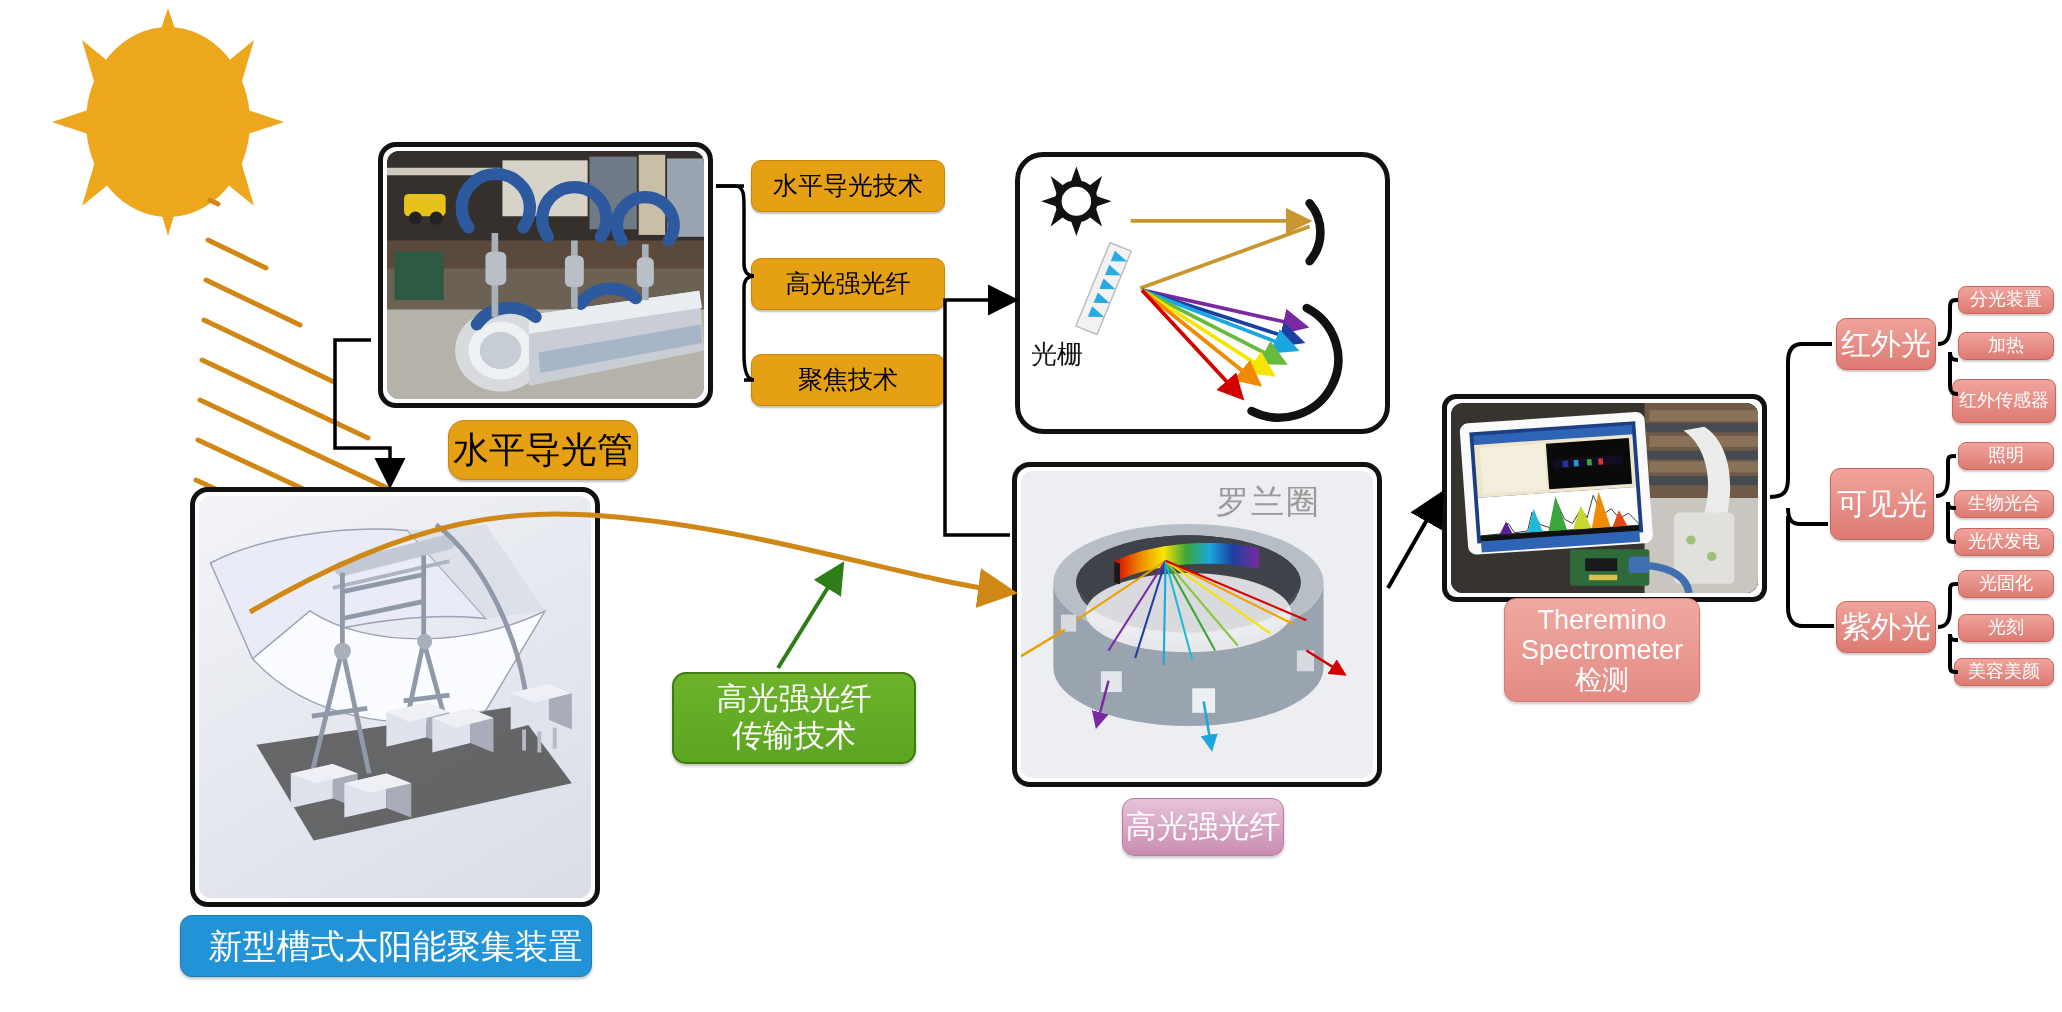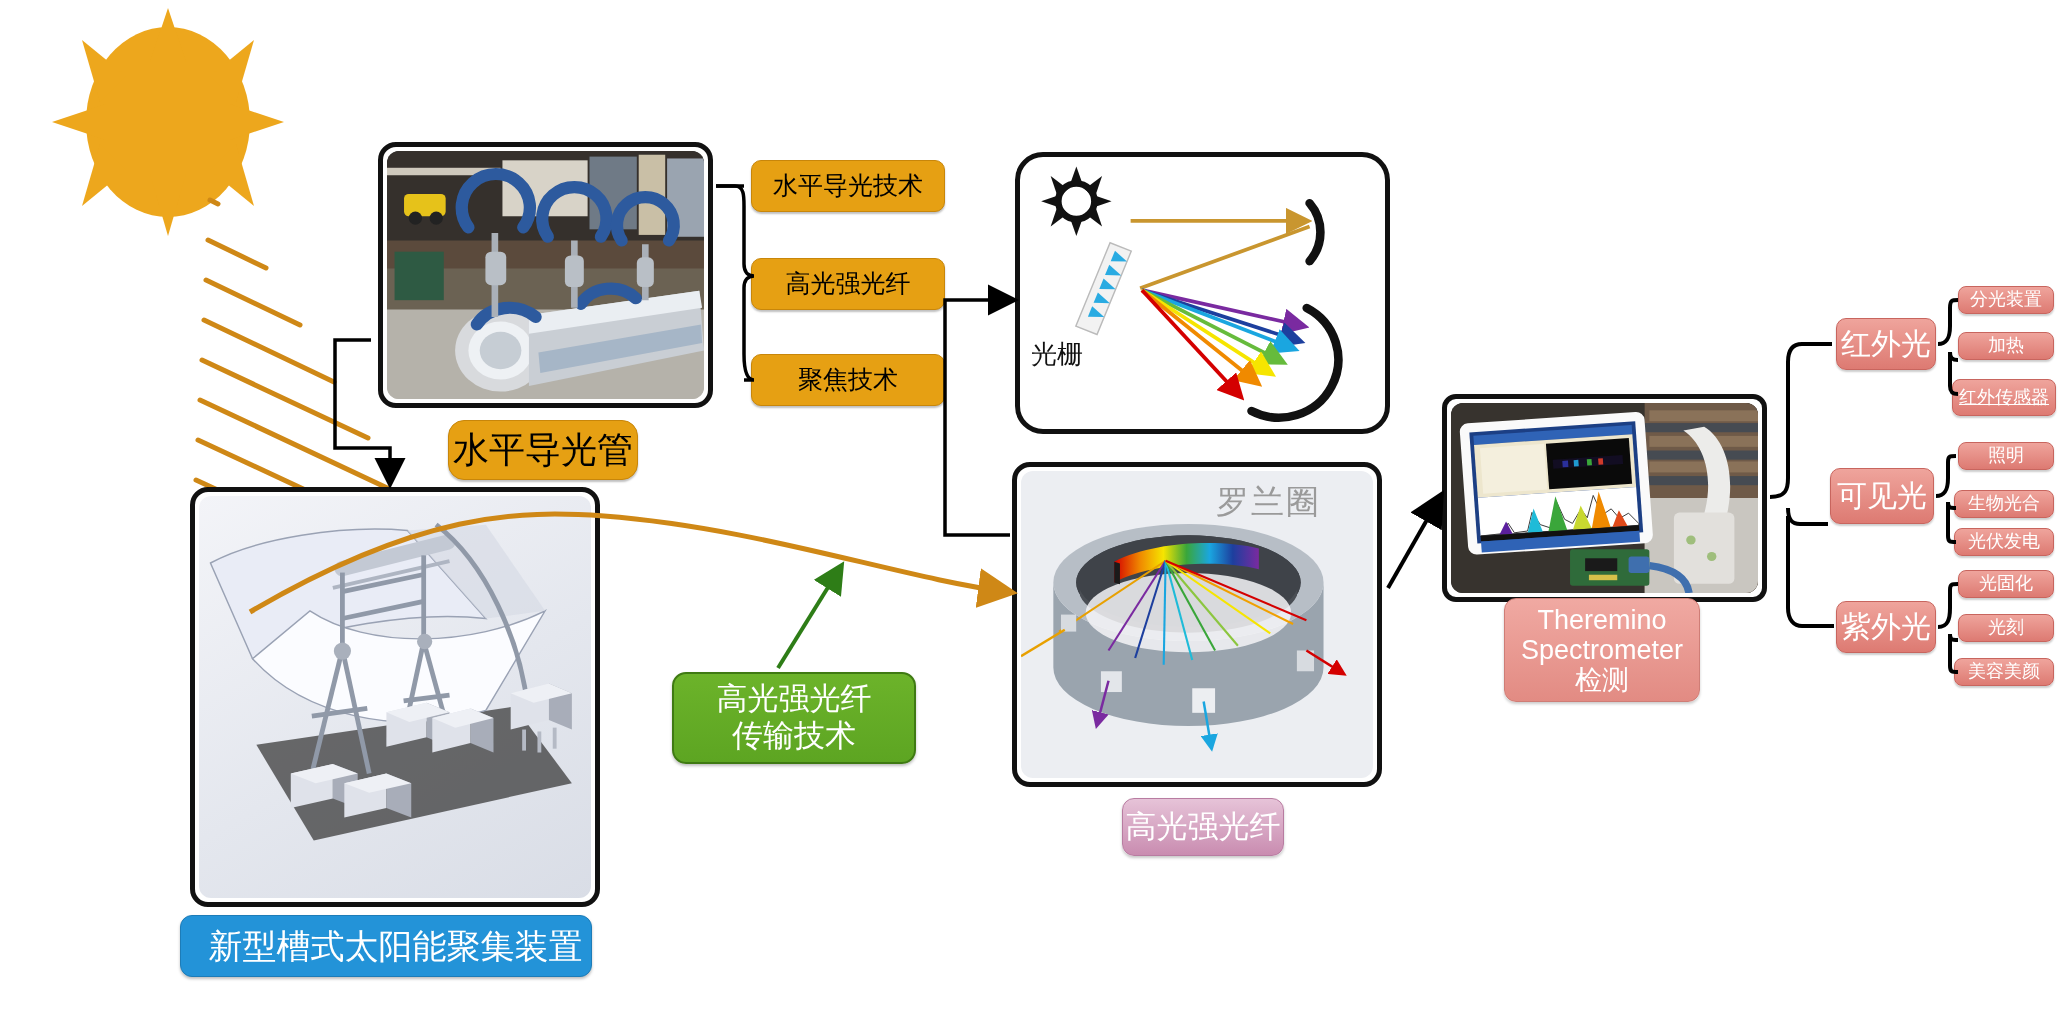--- a/index.html
+++ b/index.html
@@ -468,23 +468,23 @@
     </div>
   </div>
 
   <div class="chip chip-spectro" style="left:1504px; top:598px; width:196px; height:104px;">Theremino
 Spectrometer
 检测</div>
 
   <div class="chip chip-salmon chip-salmon-big" style="left:1836px; top:318px; width:100px; height:52px;">红外光</div>
   <div class="chip chip-salmon chip-salmon-sm" style="left:1958px; top:286px; width:96px; height:28px;">分光装置</div>
   <div class="chip chip-salmon chip-salmon-sm" style="left:1958px; top:332px; width:96px; height:28px;">加热</div>
-  <div class="chip chip-salmon chip-salmon-sm" style="left:1952px; top:379px; width:104px; height:37px;text-decoration:underline;">红外传感器</div>
-
-  <div class="chip chip-salmon chip-salmon-big" style="left:1830px; top:468px; width:104px; height:56px;">可见光</div>
+  <div class="chip chip-salmon chip-salmon-sm" style="left:1952px; top:379px; width:104px; height:44px;">红外传感器</div>
+
+  <div class="chip chip-salmon chip-salmon-big" style="left:1830px; top:468px; width:104px; height:72px;">可见光</div>
   <div class="chip chip-salmon chip-salmon-sm" style="left:1958px; top:442px; width:96px; height:28px;">照明</div>
   <div class="chip chip-salmon chip-salmon-sm" style="left:1954px; top:490px; width:100px; height:28px;">生物光合</div>
   <div class="chip chip-salmon chip-salmon-sm" style="left:1954px; top:528px; width:100px; height:28px;">光伏发电</div>
 
   <div class="chip chip-salmon chip-salmon-big" style="left:1836px; top:601px; width:100px; height:52px;">紫外光</div>
   <div class="chip chip-salmon chip-salmon-sm" style="left:1958px; top:570px; width:96px; height:28px;">光固化</div>
   <div class="chip chip-salmon chip-salmon-sm" style="left:1958px; top:614px; width:96px; height:28px;">光刻</div>
   <div class="chip chip-salmon chip-salmon-sm" style="left:1954px; top:658px; width:100px; height:28px;">美容美颜</div>
 
   <svg class="overlay" viewBox="0 0 2062 1012">

